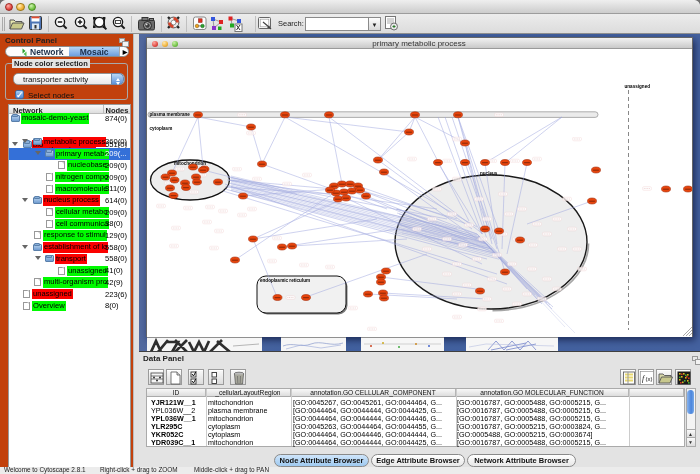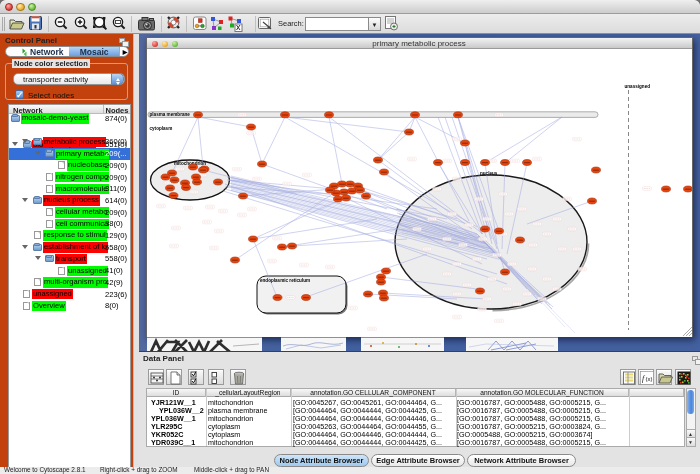--- a/index.html
+++ b/index.html
@@ -854,21 +854,21 @@
         <div class="dth" style="left:144px;width:165px">annotation.GO CELLULAR_COMPONENT</div>
         <div class="dth" style="left:309px;width:173px">annotation.GO MOLECULAR_FUNCTION</div>
         <div class="dth" style="left:482px;width:55px"></div>
         <div class="dtr" style="top:8.5px;left:0;width:537px">
           <div class="dtc" style="left:4px;width:60px;font-weight:bold">YJR121W__1</div>
           <div class="dtc" style="left:61px;width:80px">mitochondrion</div>
           <div class="dtc" style="left:146px;width:160px">[GO:0045267, GO:0045261, GO:0044464, G...</div>
           <div class="dtc" style="left:310px;width:170px">[GO:0016787, GO:0005488, GO:0005215, G...</div>
         </div>
         <div class="dtr" style="top:16.55px;left:0;width:537px">
-          <div class="dtc" style="left:12px;width:60px;font-weight:bold">YPL036W__2</div>
+          <div class="dtc" style="left:4px;width:60px;font-weight:normal">YPL036W__2</div>
           <div class="dtc" style="left:61px;width:80px">plasma membrane</div>
           <div class="dtc" style="left:146px;width:160px">[GO:0044464, GO:0044444, GO:0044425, G...</div>
           <div class="dtc" style="left:310px;width:170px">[GO:0016787, GO:0005488, GO:0005215, G...</div>
         </div>
         <div class="dtr" style="top:24.6px;left:0;width:537px">
           <div class="dtc" style="left:4px;width:60px;font-weight:bold">YPL036W__1</div>
           <div class="dtc" style="left:61px;width:80px">mitochondrion</div>
           <div class="dtc" style="left:146px;width:160px">[GO:0044464, GO:0044444, GO:0044446, G...</div>
           <div class="dtc" style="left:310px;width:170px">[GO:0016787, GO:0005488, GO:0005215, G...</div>
         </div>

